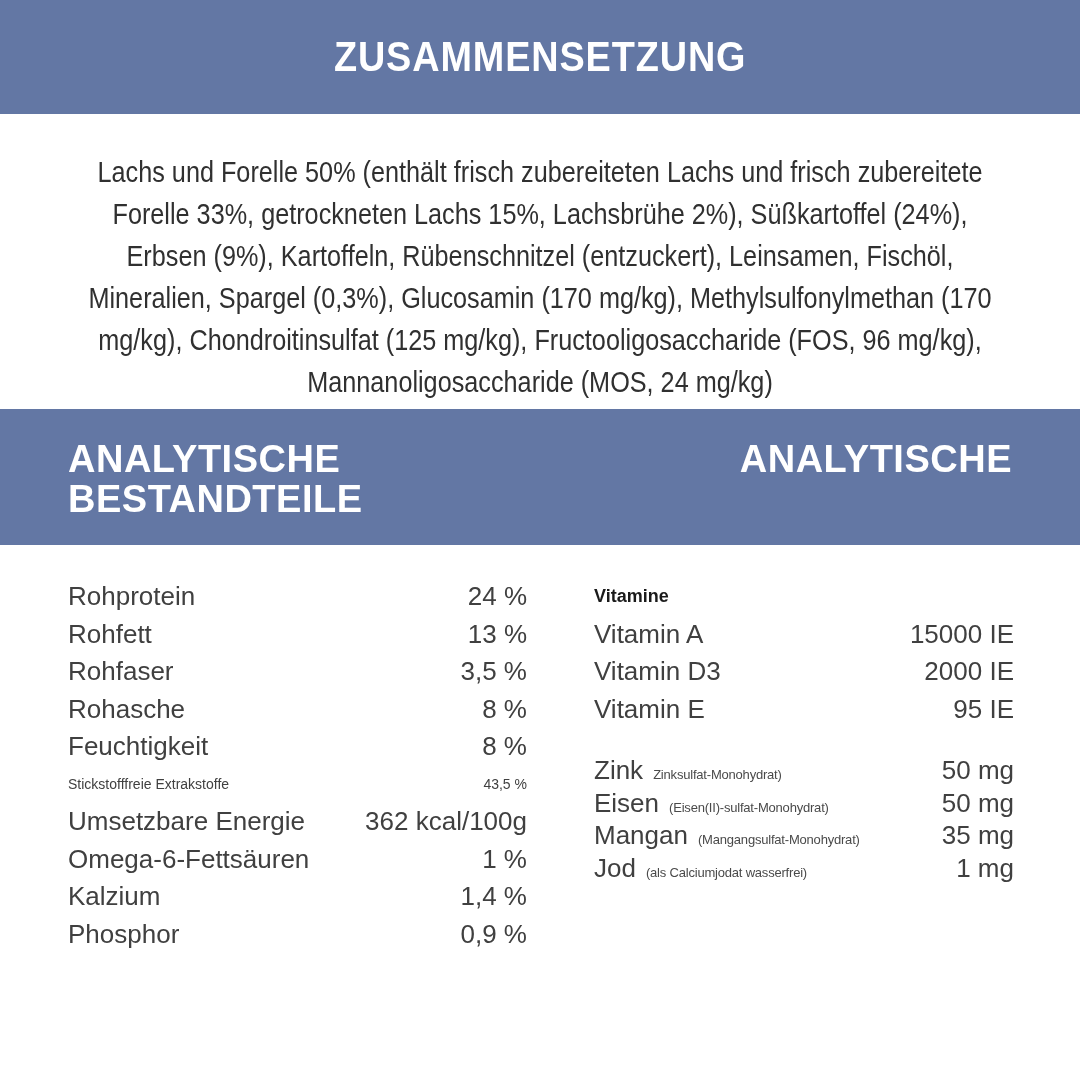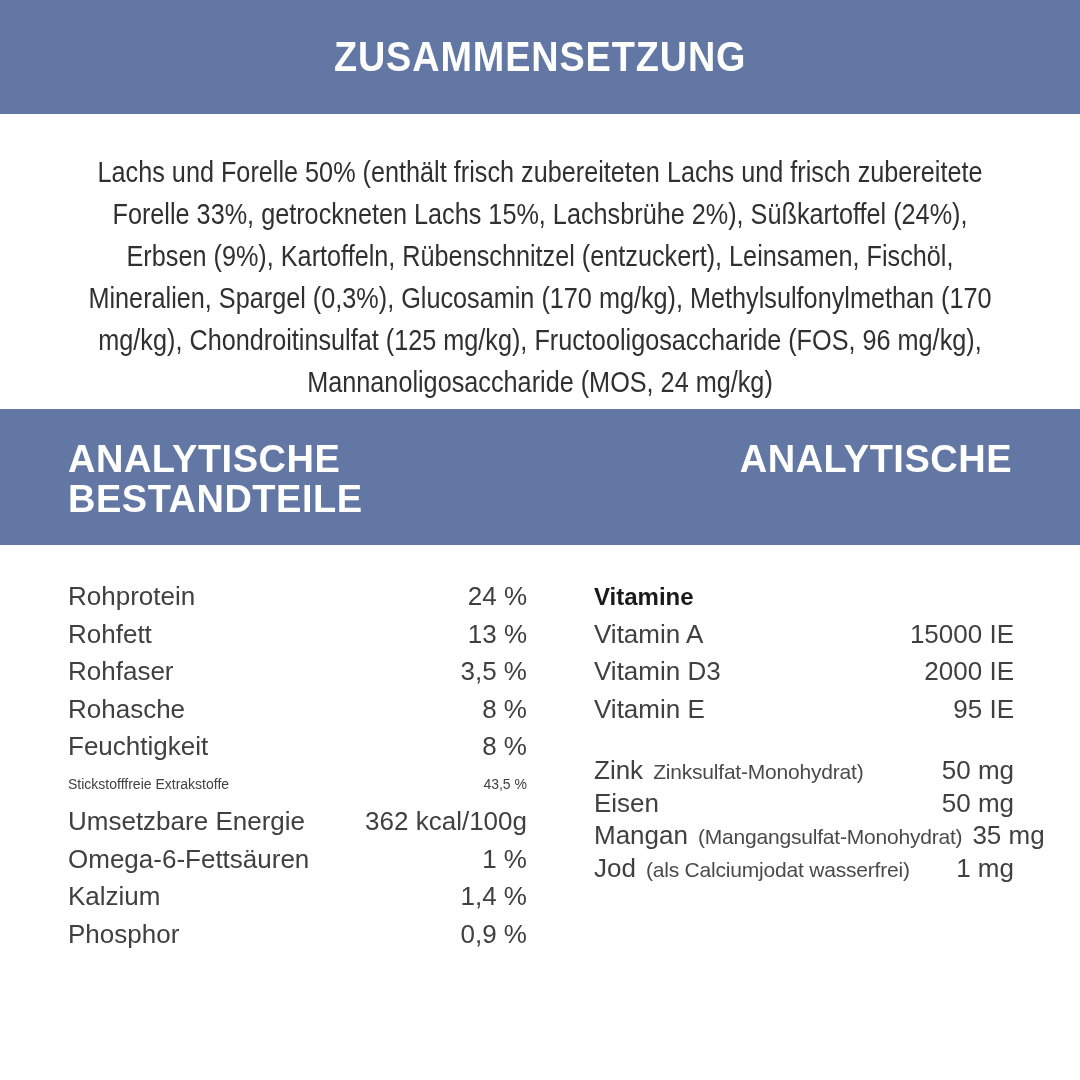--- a/index.html
+++ b/index.html
@@ -35,26 +35,26 @@
   .col-left{left:68px;width:459px;}
   .col-right{left:594px;width:420px;}
   .row{
     height:37.5px;display:flex;align-items:center;
     font-size:26px;font-weight:300;color:var(--table-ink);white-space:nowrap;gap:47px;
   }
   .row.small{font-size:14px;}
   .row .val{margin-left:auto;}
   .group-header{
     height:37.5px;display:flex;align-items:center;
-    font-size:24px;font-weight:bold;color:#1a1a1a;
+    font-size:18px;font-weight:bold;color:#1a1a1a;
   }
   .mineral-gap{height:22px;}
   .mineral-row{align-items:baseline;justify-content:flex-start;gap:10px;
     padding-top:5px;height:32.5px;}
-  .mineral-note{font-size:21px;letter-spacing:-0.2px;color:#4a4a4a;}
+  .mineral-note{font-size:13px;letter-spacing:-0.2px;color:#4a4a4a;}
 </style>
 </head>
 <body>
 
 <div class="band band-top">
   <h1 class="page-title">ZUSAMMENSETZUNG</h1>
 </div>
 
 <div class="composition">Lachs und Forelle 50% (enthält frisch zubereiteten Lachs und frisch zubereitete
 Forelle 33%, getrockneten Lachs 15%, Lachsbrühe 2%), Süßkartoffel (24%),
@@ -130,20 +130,21 @@
     </div>
   <div class="mineral-gap"></div>
   <div id="mineral-rows">
       <div class="row mineral-row">
         <span class="lbl">Zink</span>
         <span class="mineral-note">Zinksulfat-Monohydrat)</span>
         <span class="val">50 mg</span>
       </div>
       <div class="row mineral-row">
         <span class="lbl">Eisen</span>
+        <span class="mineral-note">(Eisen(II)-sulfat-Monohydrat)</span>
         <span class="val">50 mg</span>
       </div>
       <div class="row mineral-row">
         <span class="lbl">Mangan</span>
         <span class="mineral-note">(Mangangsulfat-Monohydrat)</span>
         <span class="val">35 mg</span>
       </div>
       <div class="row mineral-row">
         <span class="lbl">Jod</span>
         <span class="mineral-note">(als Calciumjodat wasserfrei)</span>

